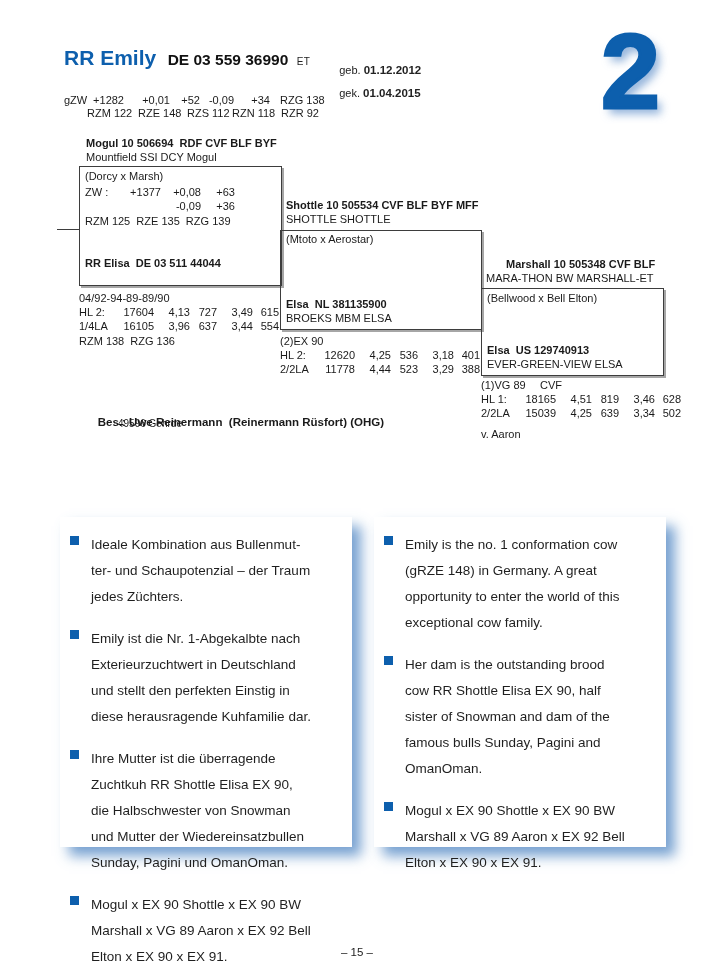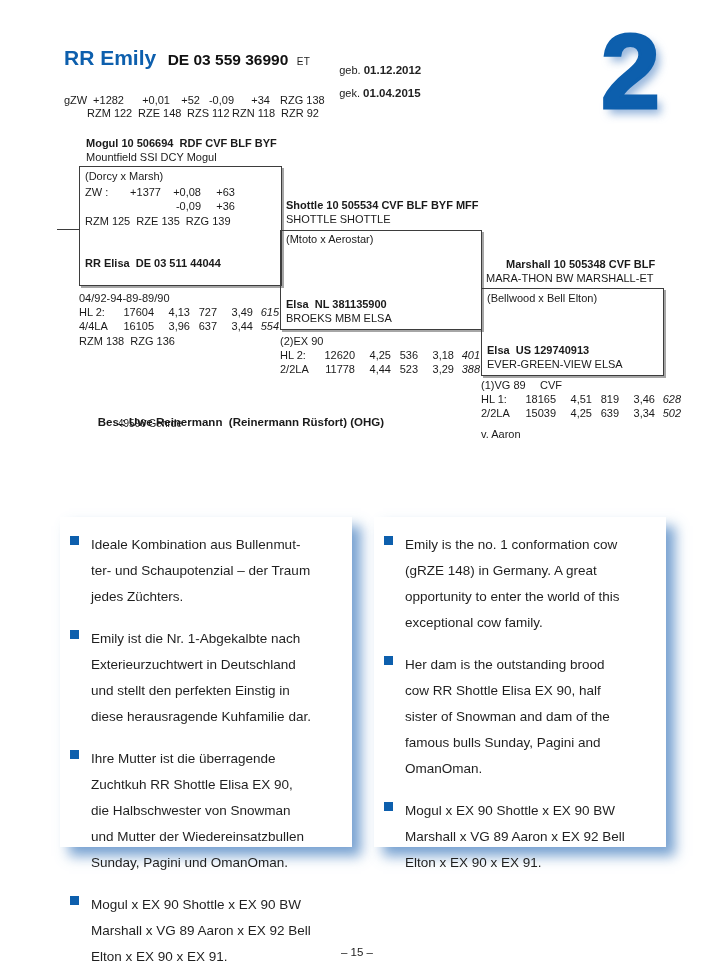--- a/index.html
+++ b/index.html
@@ -24,21 +24,21 @@
 
   
   .gzw span { position:absolute; font-size:11px; color:#1a1a1a; white-space:pre; }
   .ped-bold { font-weight:bold; white-space:pre; font-size:11px; }
   .ped-reg { white-space:pre; font-size:11px; }
   .pbox { position:absolute; border:1px solid #3d3d3d; box-shadow:2px 2px 0 #a6a6a6; background:transparent; }
   .connector { position:absolute; height:1px; background:#3d3d3d; }
   .prow { position:absolute; display:flex; font-size:11px; }
   .prow .c { white-space:pre; }
   .c0 { width:40px; } .c1 { width:35px; text-align:right; } .c2 { width:36px; text-align:right; }
-  .c3 { width:27px; text-align:right; } .c4 { width:36px; text-align:right; } .c5 { width:26px; text-align:right;font-style:italic; }
+  .c3 { width:27px; text-align:right; } .c4 { width:36px; text-align:right; } .c5 { width:26px; text-align:right; }
   .zrow { position:absolute; display:flex; font-size:11px; }
   .z0 { width:34px; white-space:pre; } .z1 { width:42px; text-align:right; white-space:pre; }
   .z2 { width:40px; text-align:right; white-space:pre; } .z3 { width:34px; text-align:right; white-space:pre; }
 
   
   .owner { font-size:11.5px; font-weight:bold; white-space:pre; }
 
   
   .panel {
     position:absolute; top:517px; width:292px; height:330px; background:#fff;
@@ -113,21 +113,21 @@
   <div class="abs ped-reg" style="left:79px; top:292px;">04/92-94-89-89/90</div>
   <div class="prow" style="left:79px; top:306px;">
     <span class="c c0">HL 2:</span>
     <span class="c c1">17604</span>
     <span class="c c2">4,13</span>
     <span class="c c3">727</span>
     <span class="c c4">3,49</span>
     <span class="c c5">615</span>
   </div>
   <div class="prow" style="left:79px; top:320px;">
-    <span class="c c0">4/4LA</span>
+    <span class="c c0">1/4LA</span>
     <span class="c c1">16105</span>
     <span class="c c2">3,96</span>
     <span class="c c3">637</span>
     <span class="c c4">3,44</span>
     <span class="c c5">554</span>
   </div>
   <div class="abs ped-reg" style="left:79px; top:335px;">RZM 138  RZG 136</div>
 
   <div class="abs ped-bold" style="left:286px; top:199px;">Shottle 10 505534 CVF BLF BYF MFF</div>
   <div class="abs ped-reg" style="left:286px; top:213px;">SHOTTLE SHOTTLE</div>

